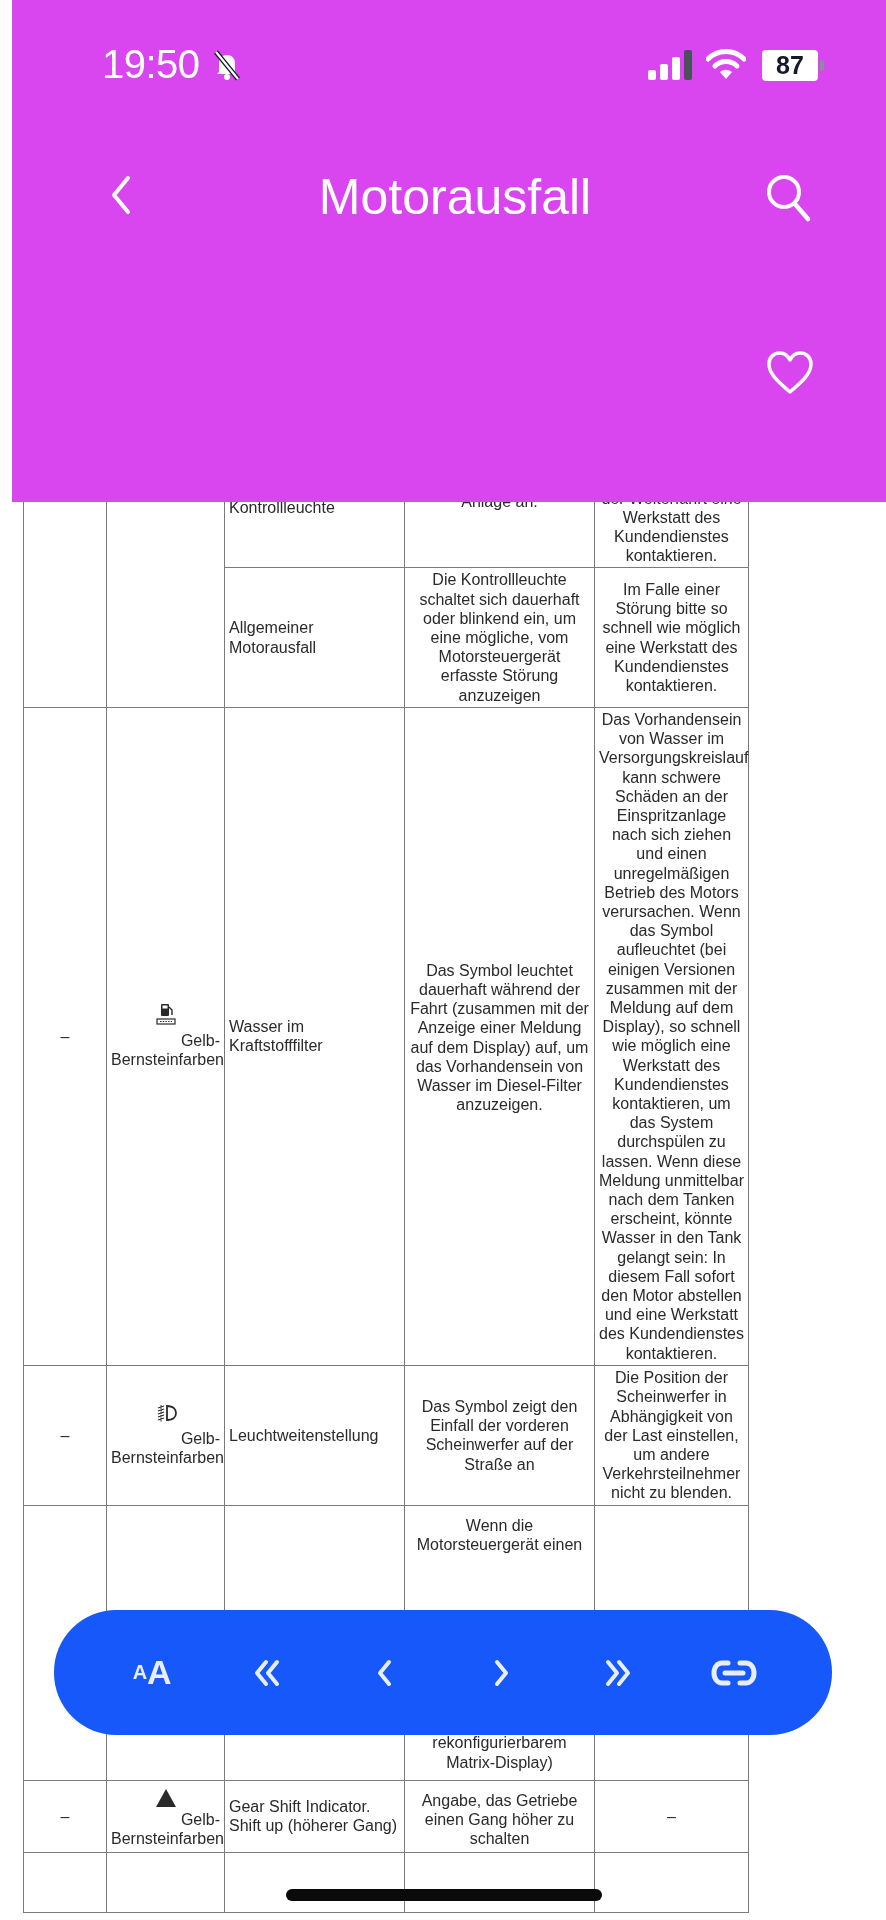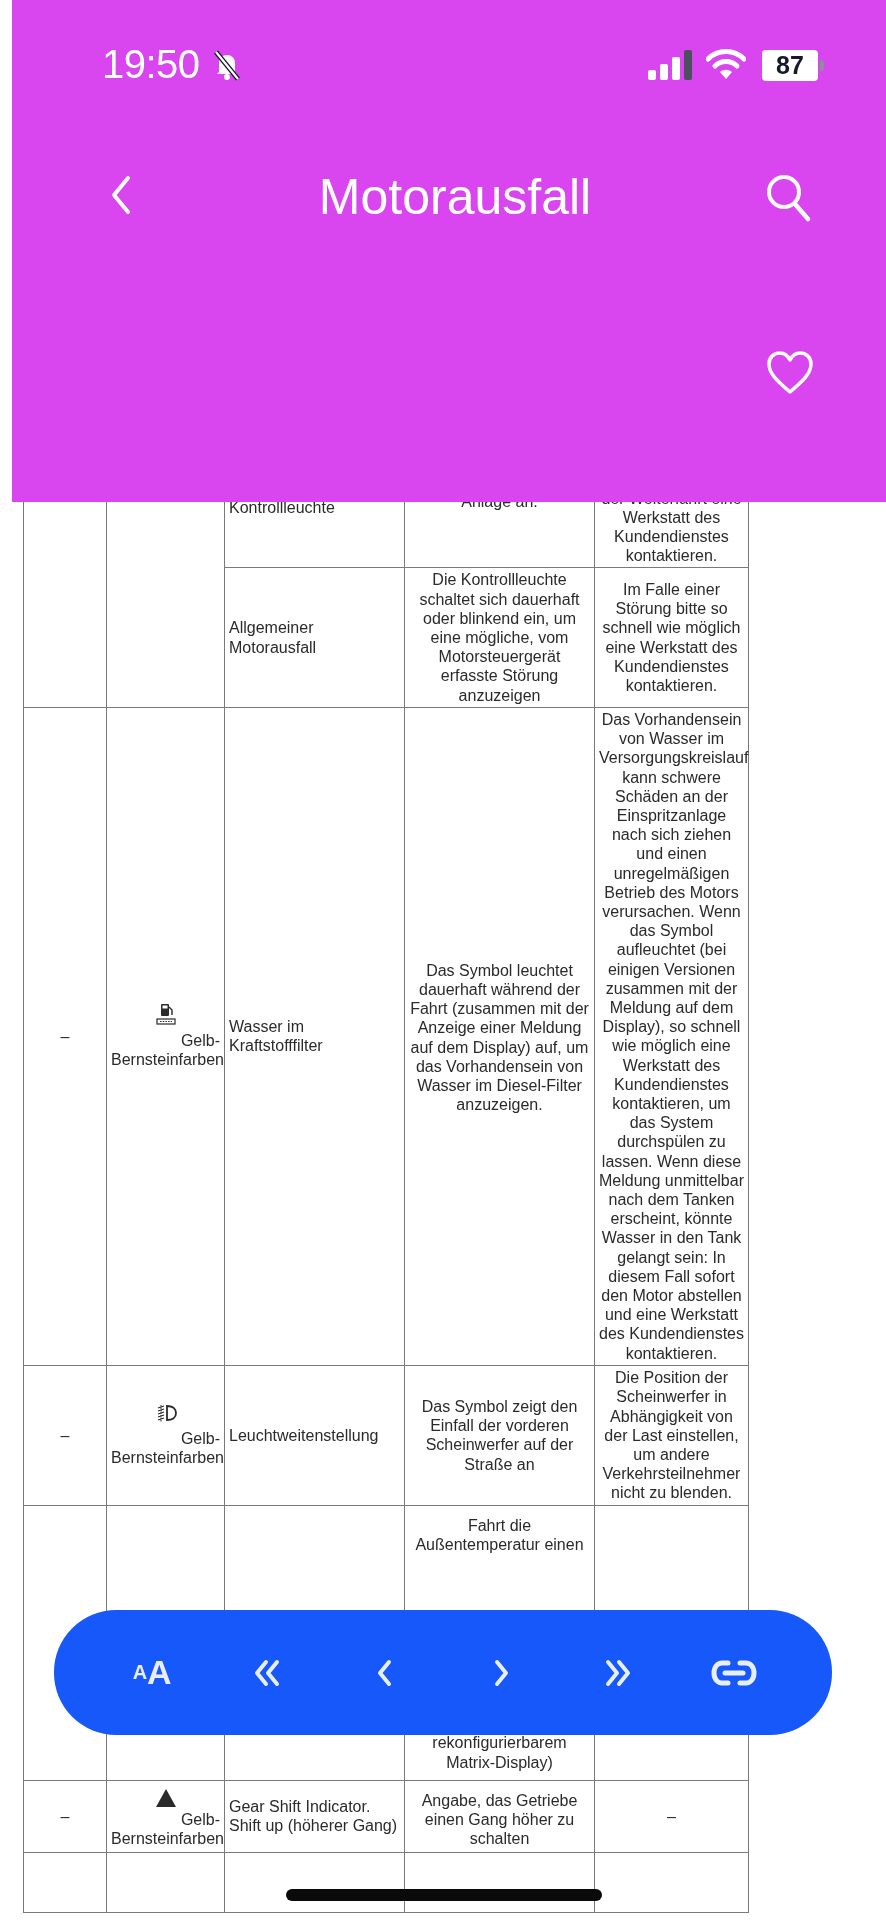--- a/index.html
+++ b/index.html
@@ -122,21 +122,21 @@
       <td class="c-act">
         <span>Die Position der Scheinwerfer in Abhängigkeit von der Last einstellen, um andere Verkehrsteilnehmer nicht zu blenden.</span>
       </td>
     </tr>
 
     <tr style="height:275px;">
       <td class="c-ind"></td>
       <td class="c-col"></td>
       <td class="c-name"></td>
       <td class="c-desc" style="vertical-align:top;padding-top:10px;">
-        <div style="height:150px;">Fahrt die Außentemperatur einen</div>
+        <div style="height:150px;">Wenn die Motorsteuergerät einen</div>
         <div style="padding-top:10px;">speichert eine dazugehörige Meldung (nur für Versionen mit rekonfigurierbarem Matrix-Display)</div>
       </td>
       <td class="c-act"></td>
     </tr>
 
     <tr style="height:72px;">
       <td class="c-ind">
         <span class="dash">–</span>
       </td>
       <td class="c-col" style="padding-top:6px;">

